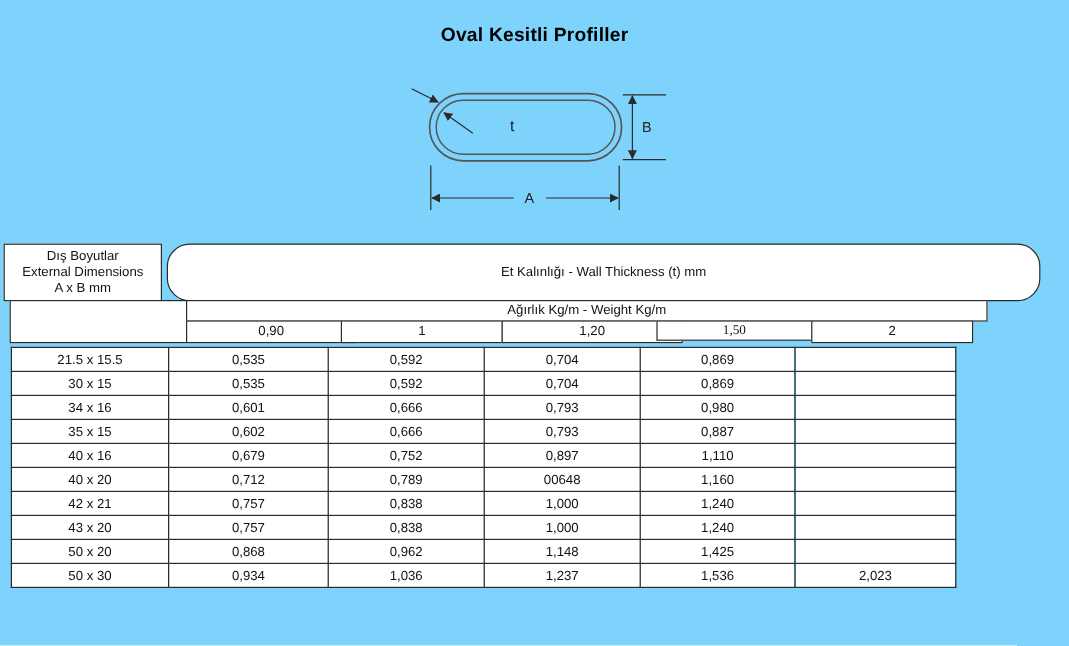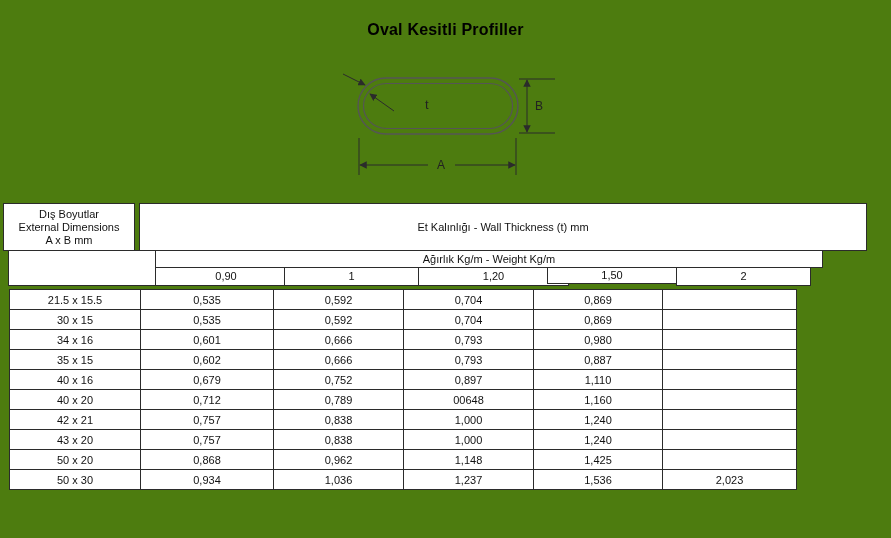--- a/index.html
+++ b/index.html
@@ -1,17 +1,17 @@
 <!DOCTYPE html>
 <html><head>
 <meta charset="utf-8">
 <style>
   html,body{margin:0;padding:0;background:#ffffff;}
   #page{
-    position:relative;width:891px;height:538px;background:#4d7c0f;overflow:hidden;
+    position:relative;width:891px;height:538px;background:#7dd3fc;overflow:hidden;
     font-family:"Liberation Sans","DejaVu Sans",sans-serif;color:#111;
   }
   .page-title{
     position:absolute;top:21px;left:0;width:100%;text-align:center;
     font-size:16px;font-weight:bold;letter-spacing:.2px;color:#000;
   }
   #diagram{position:absolute;left:330px;top:58px;width:245px;height:135px;}
   
   .hcell{
     position:absolute;box-sizing:border-box;border:1px solid #2b2b2b;background:#fff;
@@ -62,28 +62,28 @@
     <text x="111" y="111" font-size="12" text-anchor="middle">A</text>
   </svg>
 
   <div class="hcell" style="left:3px;top:203px;width:132px;height:48px;">
     <div>
       <div>Dış Boyutlar</div>
       <div>External Dimensions</div>
       <div>A x B mm</div>
     </div>
   </div>
-  <div class="hcell" style="left:139px;top:203px;width:728px;height:48px;">Et Kalınlığı - Wall Thickness (t) mm</div>
+  <div class="hcell" style="left:139px;top:203px;width:728px;height:48px;border-radius:19px;">Et Kalınlığı - Wall Thickness (t) mm</div>
   <div class="hcell" style="left:8px;top:250px;width:148px;height:36px;"></div>
   <div class="hcell" style="left:155px;top:250px;width:668px;height:18px;">Ağırlık Kg/m - Weight Kg/m</div>
   <div>
       <div class="hcell" style="left: 155px; top: 267px; width: 142px; height: 19px;">0,90</div>
       <div class="hcell" style="left: 284px; top: 267px; width: 135px; height: 19px;">1</div>
       <div class="hcell" style="left: 418px; top: 267px; width: 151px; height: 19px;">1,20</div>
-      <div class="hcell" style="left: 547px; top: 267px; width: 130px; height: 17px;">1,50</div>
+      <div class="hcell" style="left: 547px; top: 267px; width: 130px; height: 17px; font-family: Liberation Serif, serif;">1,50</div>
       <div class="hcell" style="left: 676px; top: 267px; width: 135px; height: 19px;">2</div>
     </div>
 
   <table id="weights">
     <colgroup>
       <col style="width:131px">
         <col style="width:133px">
         <col style="width:130px">
       <col style="width:130px">
         <col style="width:129px">

